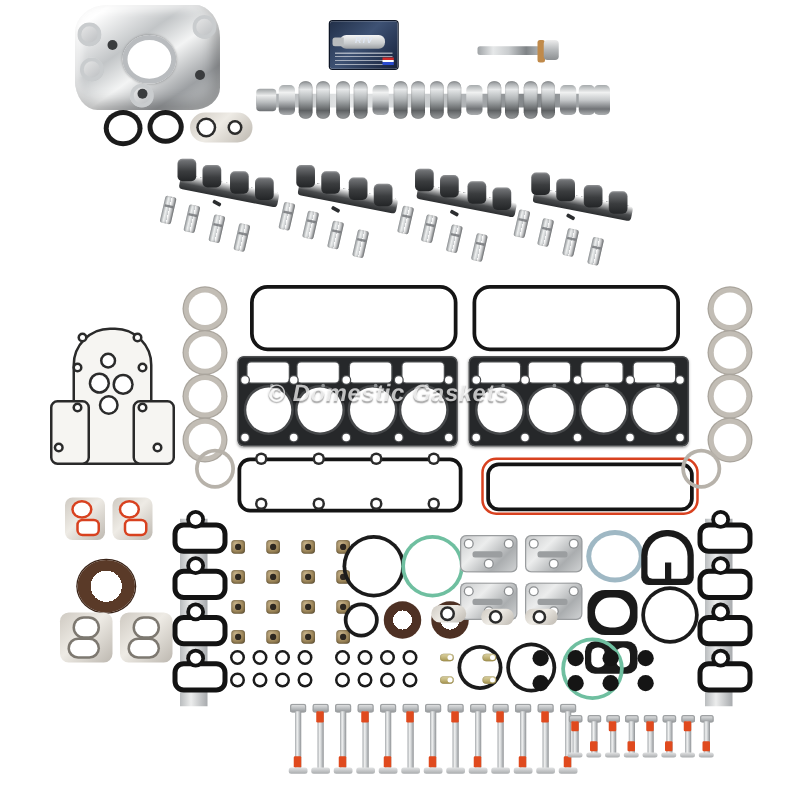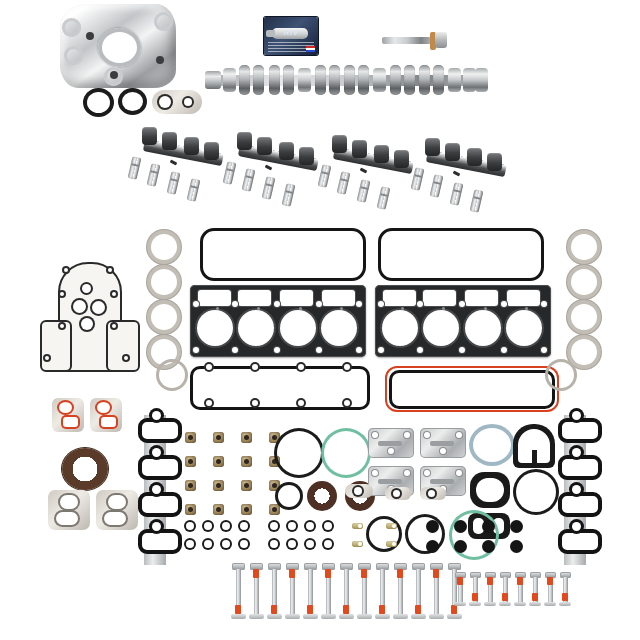--- a/index.html
+++ b/index.html
@@ -341,20 +341,21 @@
     <div class="wh" style="left:42px;top:62px;"></div>
     <div class="wh" style="left:84px;top:62px;"></div>
     <div class="wh" style="left:126px;top:62px;"></div>
     <div class="wh" style="left:166px;top:62px;"></div>
     <div class="sm" style="left:26px;top:22px;"></div>
     <div class="sm" style="left:67px;top:22px;"></div>
     <div class="sm" style="left:109px;top:22px;"></div>
     <div class="sm" style="left:150px;top:22px;"></div>
   </div>
 
+  <div id="watermark">© Domestic Gaskets</div>
 
   <div class="part" style="left:190px;top:366px;width:180px;height:44px;">
     <div class="panblack" style="left:0;top:0;width:174px;height:38px;"></div>
     <div class="hole" style="left:16px;top:-2px;width:6px;height:6px;"></div>
     <div class="hole" style="left:62px;top:-2px;width:6px;height:6px;"></div>
     <div class="hole" style="left:108px;top:-2px;width:6px;height:6px;"></div>
     <div class="hole" style="left:154px;top:-2px;width:6px;height:6px;"></div>
     <div class="hole" style="left:16px;top:34px;width:6px;height:6px;"></div>
     <div class="hole" style="left:62px;top:34px;width:6px;height:6px;"></div>
     <div class="hole" style="left:108px;top:34px;width:6px;height:6px;"></div>

